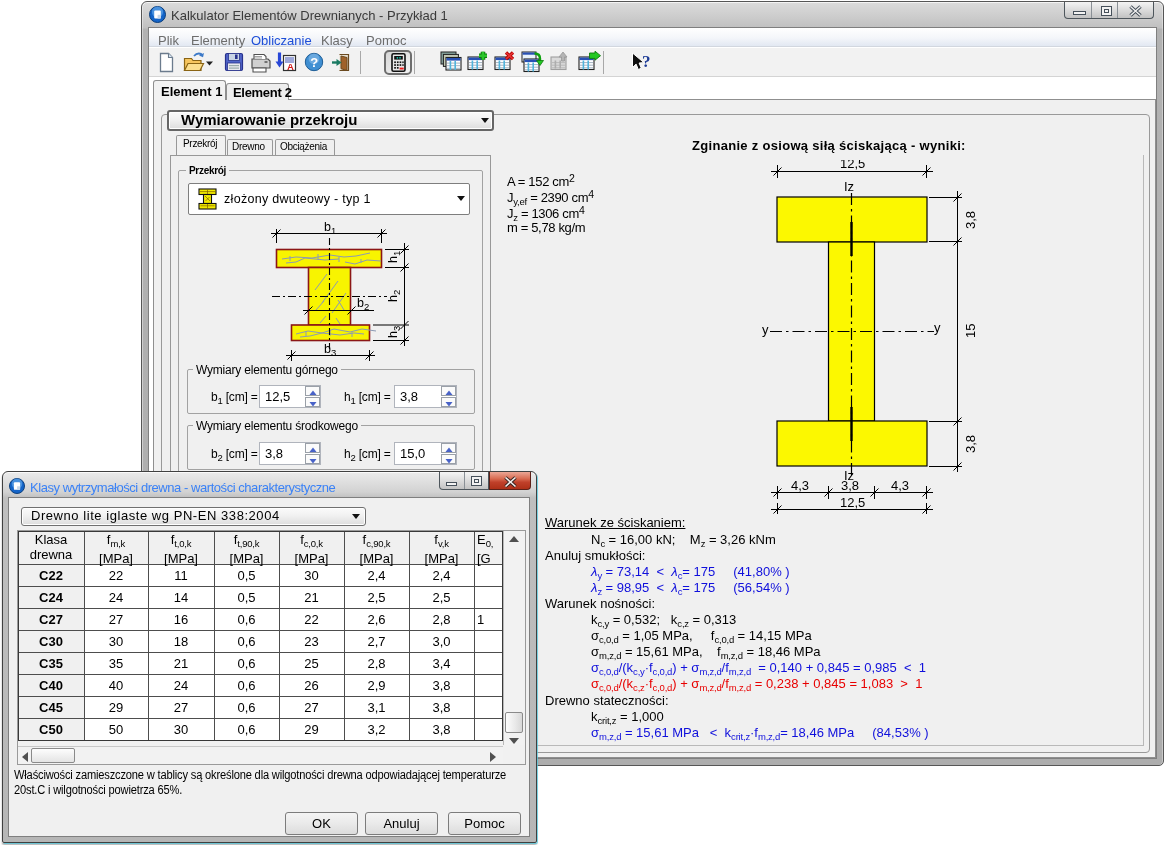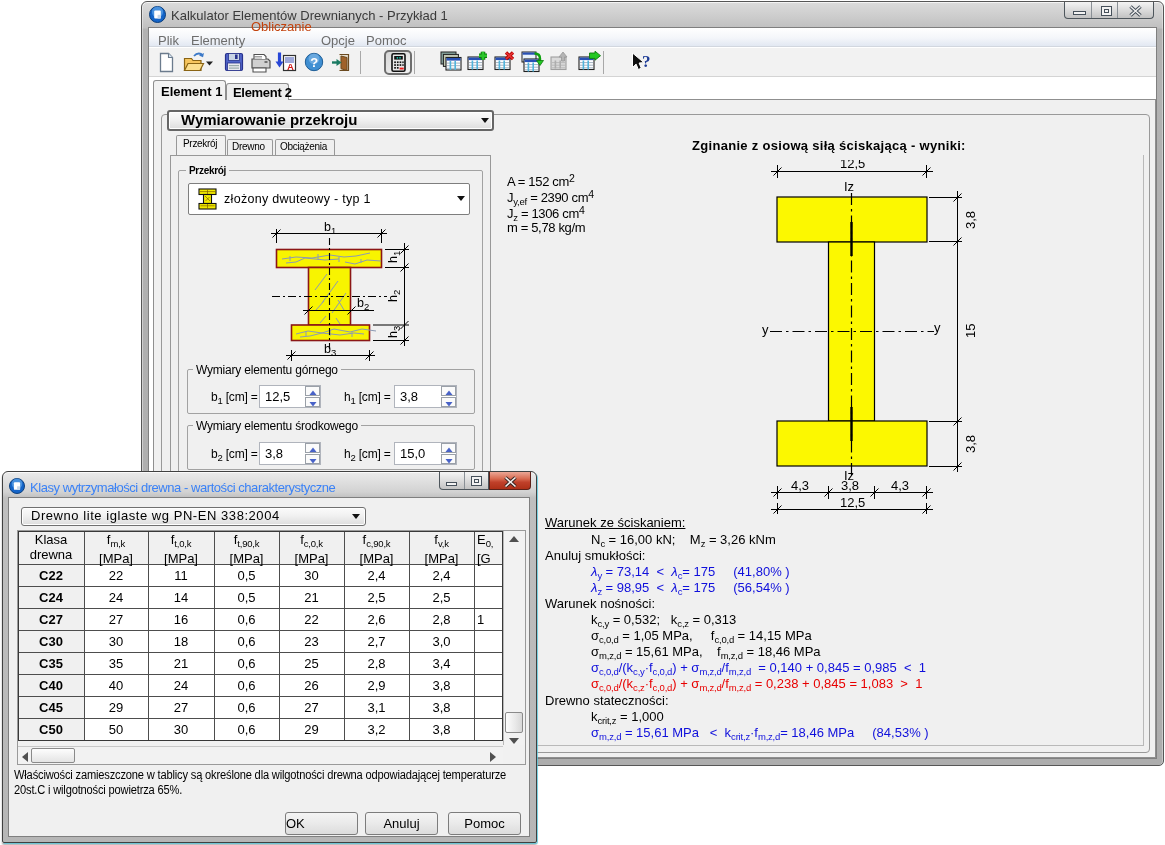--- a/index.html
+++ b/index.html
@@ -58,22 +58,22 @@
         <path d="M1.5 1.5 L11.5 10.5 M11.5 1.5 L1.5 10.5" stroke="#f0f0f0" stroke-width="1.4"></path>
       </svg>
     </div>
 </div>
 
 <div class="ab" style="left:148px;top:27px;width:1009px;height:732px;background:#fff;border:1px solid #7f7f7f"></div>
 
 <div class="ab" style="left:149px;top:28px;width:1007px;height:19px;background:linear-gradient(#ffffff,#f4f6fa 55%,#e2e8f2);border-bottom:1px solid #d2d7df"></div>
 <div class="ab" style="left:158px;top:33px;color:#6d6d6d">Plik</div>
 <div class="ab" style="left:191px;top:33px;color:#6d6d6d">Elementy</div>
-<div class="ab" style="left:251px;top:19px;color:#c2410c">Obliczanie</div>
-<div class="ab" style="left:321px;top:33px;color:#6d6d6d">Opcje</div>
+<div class="ab" style="left:251px;top:33px;color:#1d4ed8">Obliczanie</div>
+<div class="ab" style="left:321px;top:33px;color:#6d6d6d">Klasy</div>
 <div class="ab" style="left:366px;top:33px;color:#6d6d6d">Pomoc</div>
 
 <div class="ab" style="left:149px;top:48px;width:1007px;height:29px;background:#f2f2f2;border-bottom:1px solid #d4d4d4"></div>
 
 <svg class="ab" style="left:158px;top:52px" width="500" height="22" viewBox="0 0 500 22">
 
  <g>
   <path d="M2.5 1.5 h8 l4 4 v14 h-12 z" fill="#fff" stroke="#6b7b8d" stroke-width="1.3"></path>
   <path d="M10.5 1.5 v4 h4" fill="#dce9f6" stroke="#6b7b8d" stroke-width="1.1"></path>
  </g>
@@ -621,15 +621,15 @@
 <div class="ab" style="left:509px;top:738px;width:0;height:0;border-left:5px solid transparent;border-right:5px solid transparent;border-top:6px solid #505050"></div>
 
 <div class="ab" style="left:18px;top:746px;width:485px;height:18px;background:#f2f2f2;border-top:1px solid #c8c8c8"></div>
 <div class="ab" style="left:22px;top:751.5px;width:0;height:0;border-top:5px solid transparent;border-bottom:5px solid transparent;border-right:6px solid #505050"></div>
 <div class="ab" style="left:31px;top:748px;width:44px;height:15px;border:1px solid #8a8a8a;border-radius:2px;background:linear-gradient(#fdfdfd,#e4e4e4)"></div>
 <div class="ab" style="left:490px;top:751.5px;width:0;height:0;border-top:5px solid transparent;border-bottom:5px solid transparent;border-left:6px solid #505050"></div>
 
 <div class="ab nw" style="left:14px;top:768px;font-size:12.5px;letter-spacing:-.2px;transform:scaleX(.89);transform-origin:0 0">Właściwości zamieszczone w tablicy są określone dla wilgotności drewna odpowiadającej temperaturze</div>
 <div class="ab nw" style="left:14px;top:782.5px;font-size:12.5px;letter-spacing:-.2px;transform:scaleX(.89);transform-origin:0 0">20st.C i wilgotności powietrza 65%.</div>
 
-<div class="ab" style="left:285px;top:812px;width:73px;height:23px;border:1px solid #7c7c7c;border-radius:3px;background:linear-gradient(#f4f4f4,#ebebeb 45%,#dcdcdc);text-align:left;padding-top:3px">OK</div>
+<div class="ab" style="left:285px;top:812px;width:73px;height:23px;border:1px solid #7c7c7c;border-radius:3px;background:linear-gradient(#f4f4f4,#ebebeb 45%,#dcdcdc);text-align:center;padding-top:3px">OK</div>
 <div class="ab" style="left:365px;top:812px;width:73px;height:23px;border:1px solid #7c7c7c;border-radius:3px;background:linear-gradient(#f4f4f4,#ebebeb 45%,#dcdcdc);text-align:center;padding-top:3px">Anuluj</div>
 <div class="ab" style="left:448px;top:812px;width:73px;height:23px;border:1px solid #7c7c7c;border-radius:3px;background:linear-gradient(#f4f4f4,#ebebeb 45%,#dcdcdc);text-align:center;padding-top:3px">Pomoc</div>
 
 </body></html>

